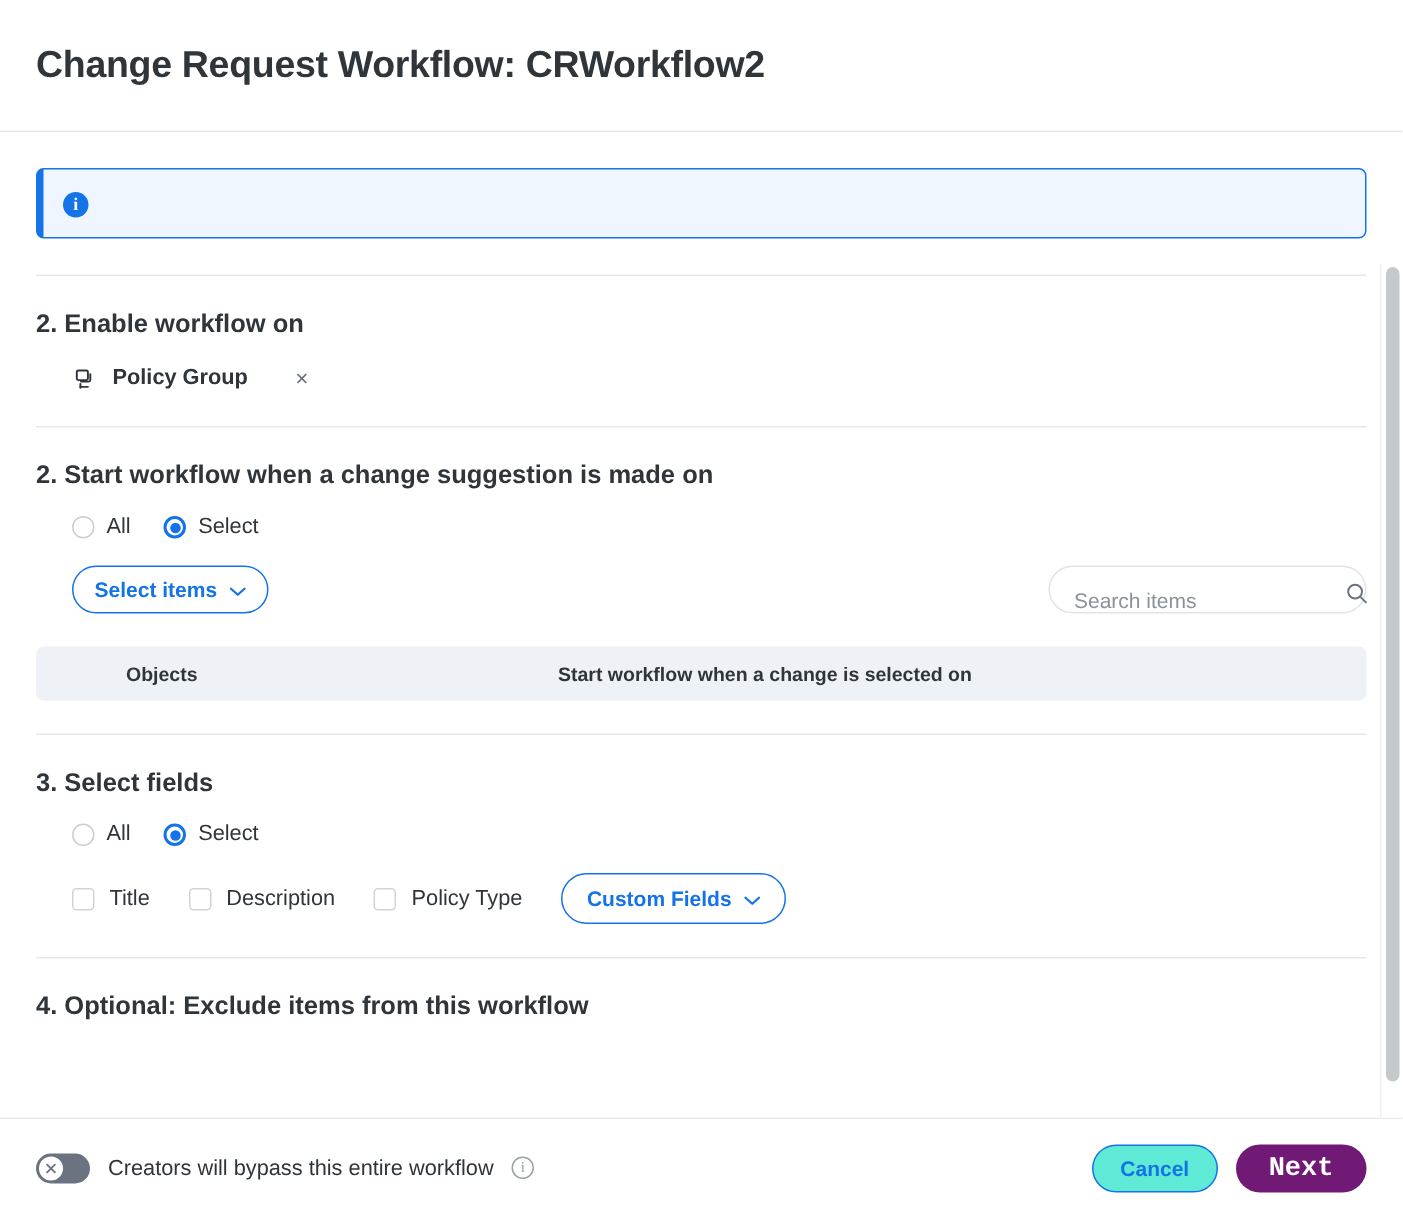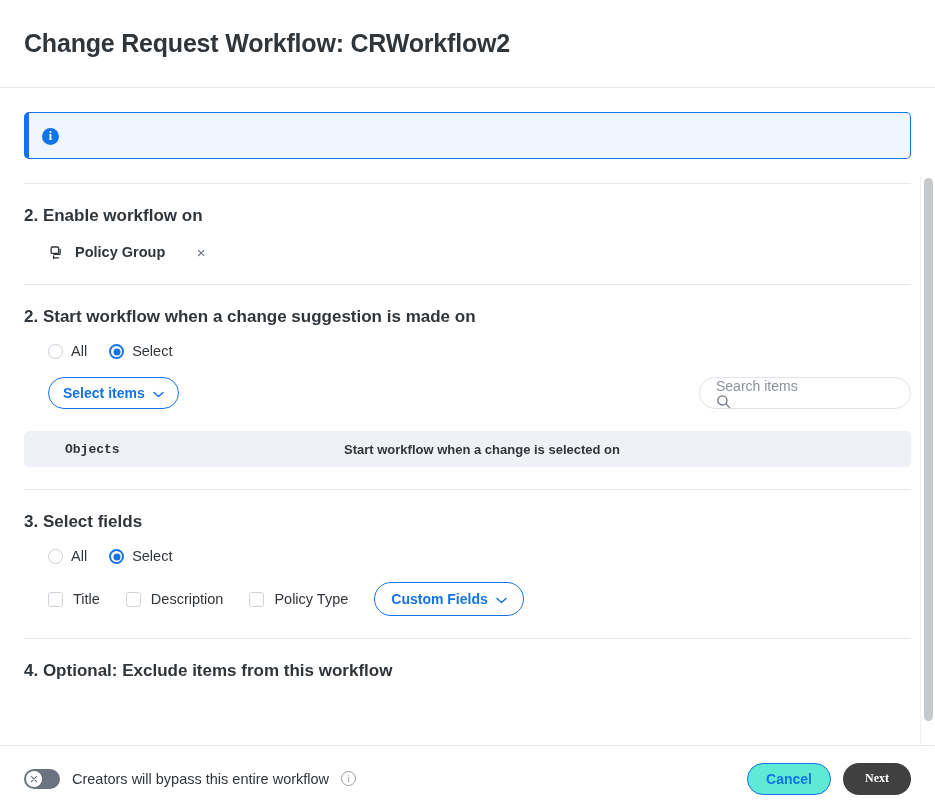--- a/index.html
+++ b/index.html
@@ -182,28 +182,27 @@
     color: #1473e6;
     font-size: 14px;
     font-weight: bold;
     font-family: "Liberation Sans", sans-serif;
     cursor: pointer;
   }
   .caret { display:block; }
 
   .search-box {
     display: flex;
-    align-items: flex-start;
+    align-items: flex-end;
     width: 212px;
     height: 32px;
     border: 1px solid #dfe3e8;
     border-radius: 16px;
     background: #fff;
     padding: 0 12px 0 16px;
-    flex-direction: column;
   }
   .search-box input {
     flex: 1 1 auto;
     border: none;
     outline: none;
     font-size: 14px;
     color: #30353a;
     background: transparent;
     font-family: "Liberation Sans", sans-serif;
   }
@@ -214,21 +213,21 @@
   .table-head {
     display: flex;
     align-items: center;
     height: 36px;
     background: #eef2f6;
     border-radius: 5px;
     font-size: 13px;
     font-weight: bold;
     color: #30353a;
   }
-  .th-objects { width: 320px; padding-left: 41px; font-family: Liberation Mono, monospace; }
+  .th-objects { width: 348px; padding-left: 60px; }
   .th-start { flex: 1 1 auto; }
 
   
   .checkbox-row {
     display: flex;
     align-items: center;
     gap: 26px;
     padding-left: 24px;
   }
   .cb-opt {
@@ -331,25 +330,25 @@
     font-size: 14px;
     font-weight: bold;
     font-family: "Liberation Sans", sans-serif;
     cursor: pointer;
   }
   .btn-next {
     height: 32px;
     padding: 0 22px;
     border: none;
     border-radius: 16px;
-    background: #404040;
+    background: #701a75;
     color: #ffffff;
-    font-size: 12px;
-    font-weight: bold;
-    font-family: Liberation Serif, serif;
+    font-size: 18px;
+    font-weight: bold;
+    font-family: Liberation Mono, monospace;
     cursor: default;
   }
 </style>
 </head>
 <body>
 
 <div class="dialog">
 
   <div class="dialog-header">
     <div class="dialog-title">Change Request Workflow: CRWorkflow2</div>

